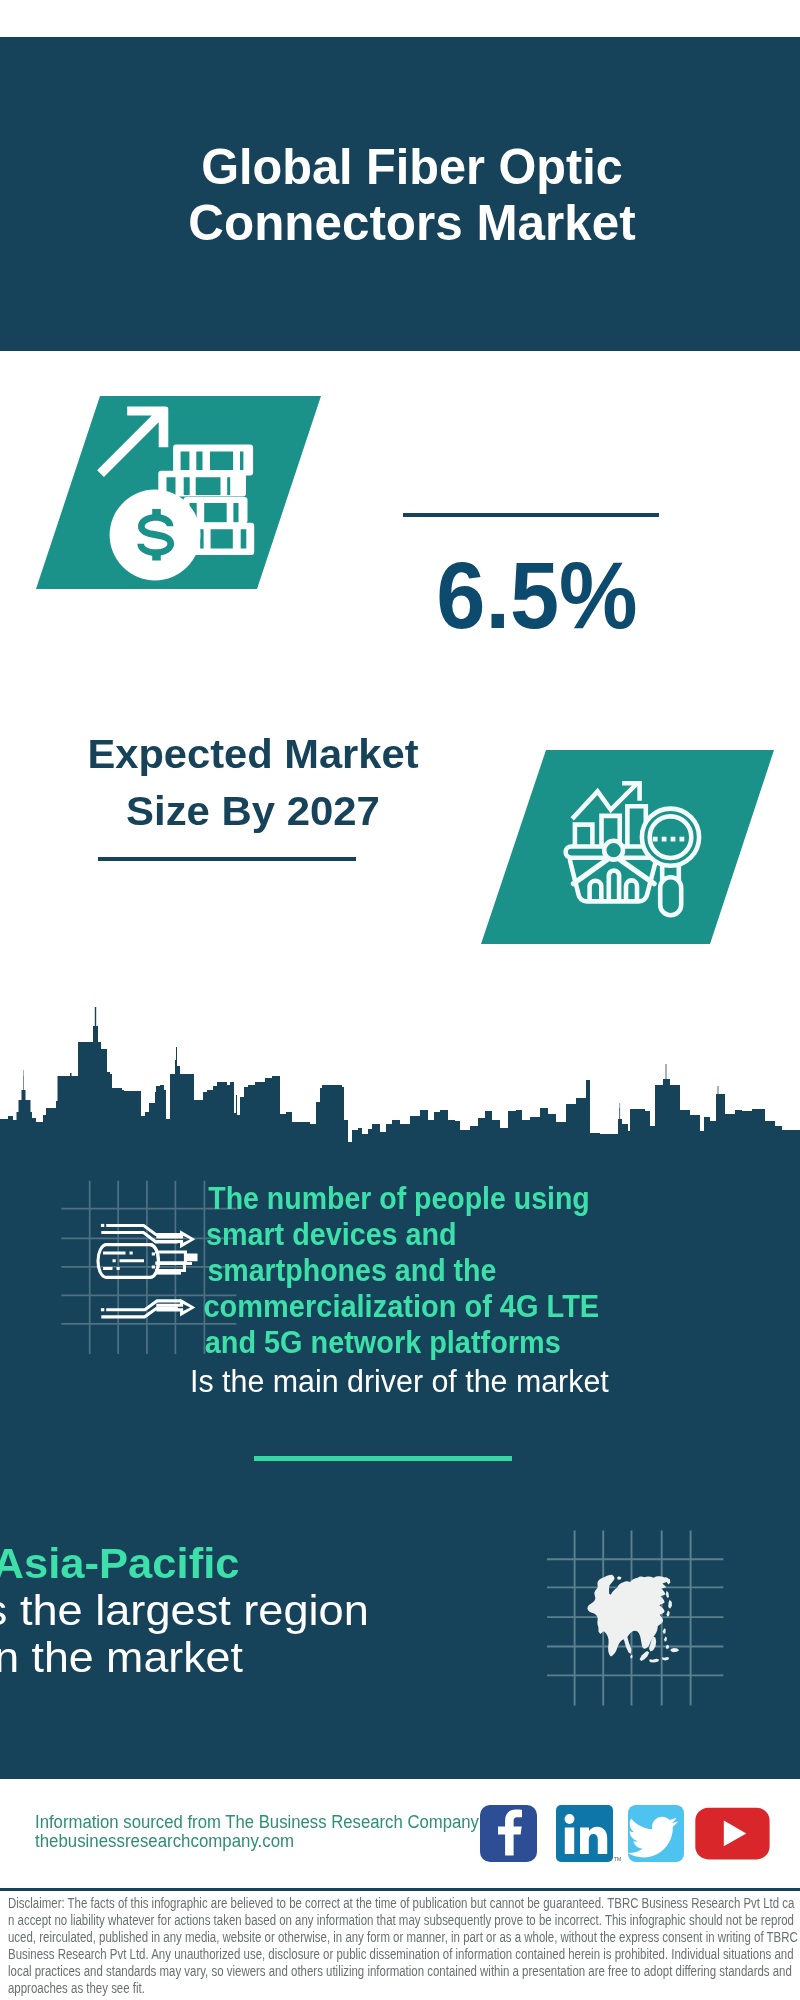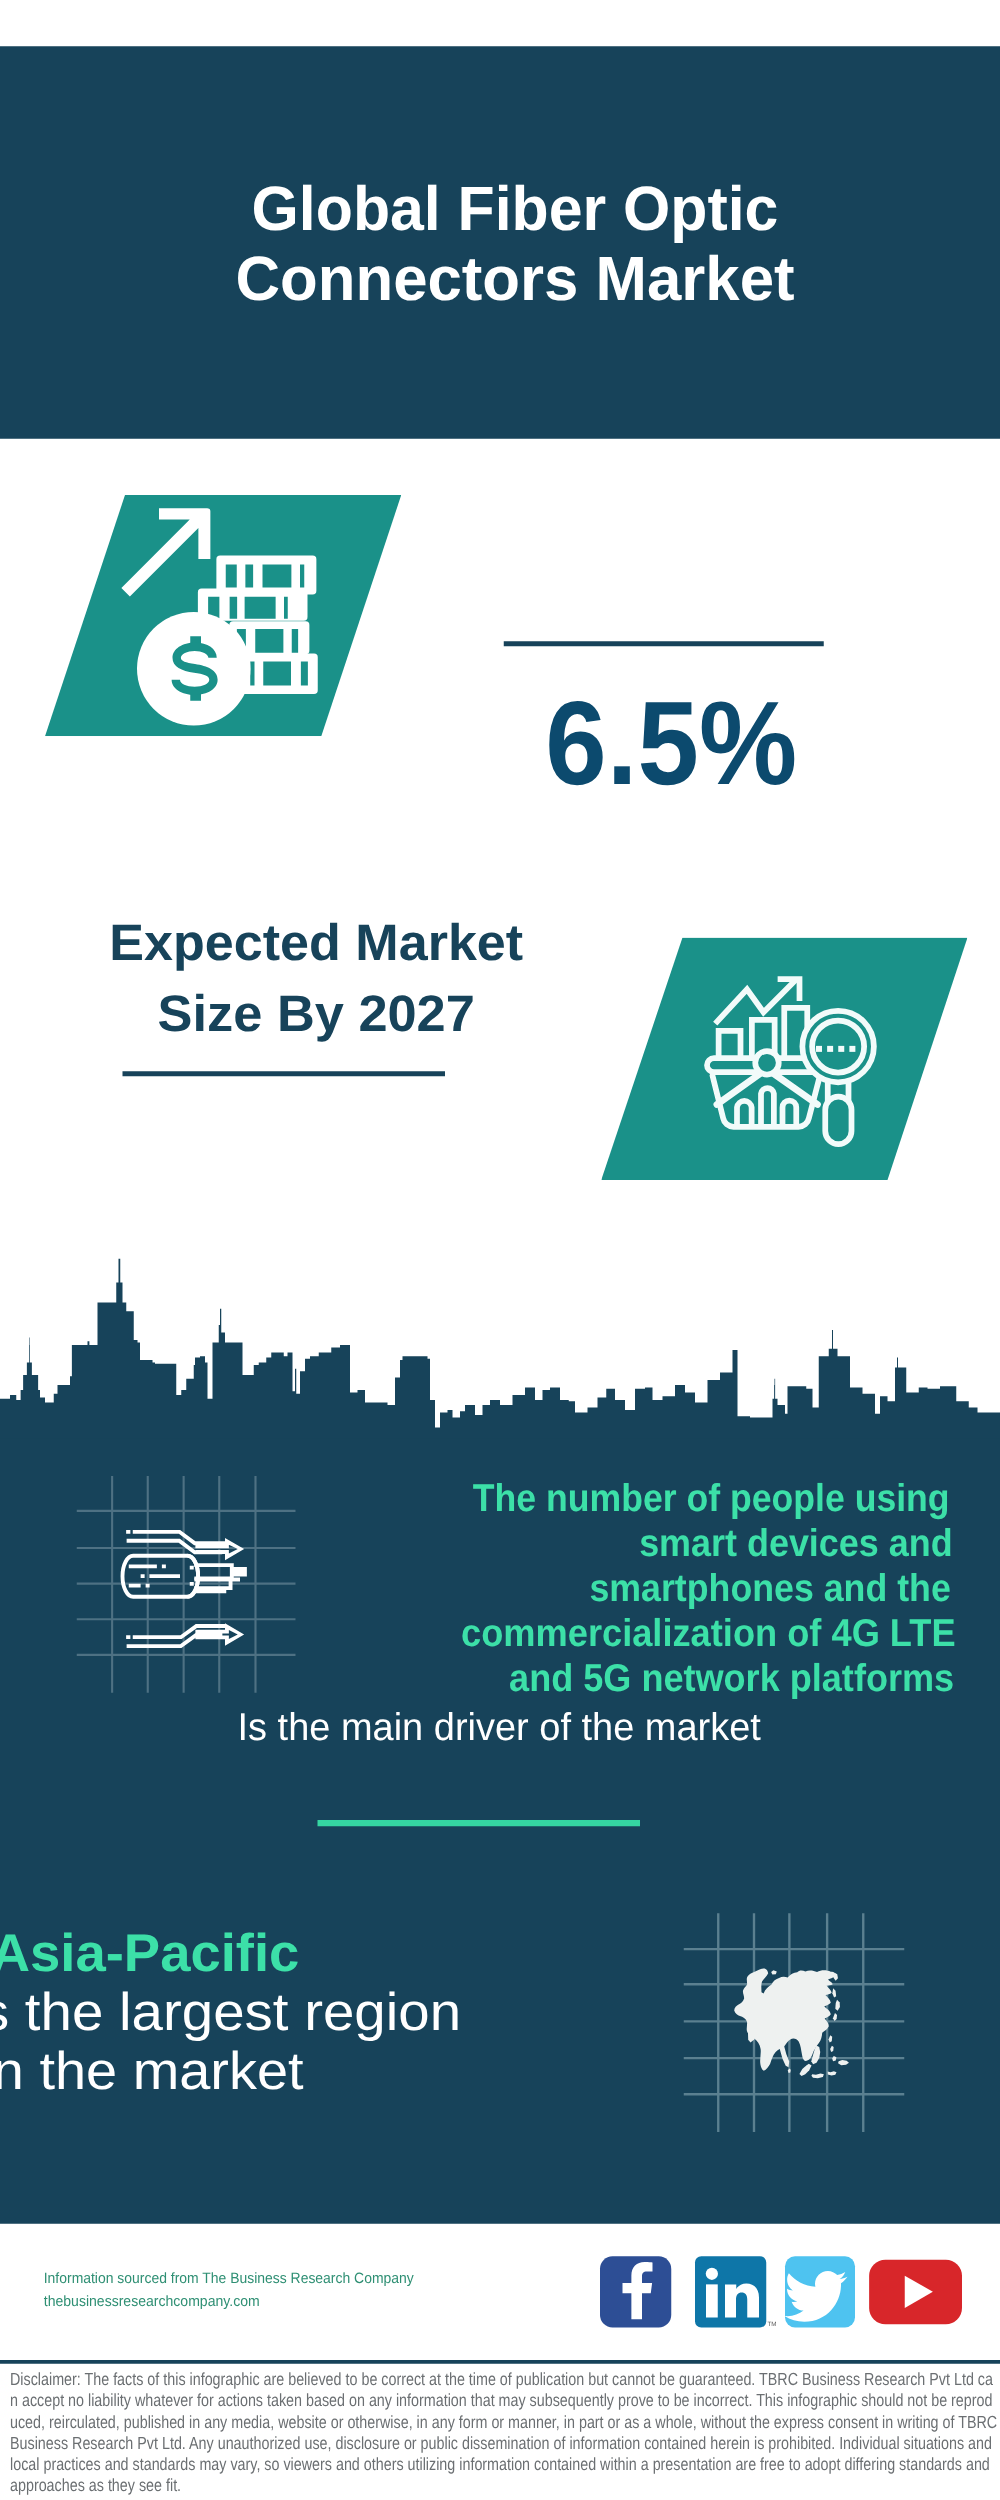--- a/index.html
+++ b/index.html
@@ -13,28 +13,28 @@
   .header-title div{transform-origin:center;}
   
   .para{position:absolute;background:#1a9189;}
   .stat-label{position:absolute;color:#17435a;font-size:41px;font-weight:bold;line-height:56.9px;text-align:center;white-space:nowrap;}
   .stat-label div{transform-origin:center;}
   .stat-rule{position:absolute;height:4px;background:#17435a;}
   .stat-value{position:absolute;color:#0c4a6e;font-weight:bold;text-align:center;white-space:nowrap;line-height:1;}
   
   .darkband{position:absolute;left:0;width:800px;background:#17435a;}
   .skyline{position:absolute;left:0;display:block;}
-  .drv-title{position:absolute;color:#3ce0a8;font-weight:bold;font-size:31px;line-height:36.2px;text-align:right;white-space:nowrap;}
+  .drv-title{position:absolute;color:#3ce0a8;font-weight:bold;font-size:31px;line-height:36.2px;text-align:left;white-space:nowrap;}
   .drv-sub{position:absolute;color:#fff;font-size:31px;line-height:36.2px;white-space:nowrap;}
   .mint-rule{position:absolute;height:4.4px;background:#35d6a2;}
   .reg-txt{position:absolute;text-align:left;white-space:nowrap;line-height:47.2px;font-size:42.5px;}
   .reg-hi{color:#3ce0a8;font-weight:bold;}
   .reg-sub{color:#fff;font-weight:normal;}
   
-  .src{position:absolute;color:#2e8f73;font-size:12px;line-height:18.7px;white-space:nowrap;}
+  .src{position:absolute;color:#2e8f73;font-size:18px;line-height:18.7px;white-space:nowrap;}
   .src div{transform-origin:left center;}
   .divline{position:absolute;left:0;width:800px;height:3px;background:#17435a;}
   .disc{position:absolute;color:#6b6f72;font-size:14px;line-height:16.9px;text-align:left;word-break:break-all;}
   .disc span{display:block;transform:scaleX(0.818);transform-origin:left top;}
 </style>
 </head>
 <body>
 
 <div class="page">
 

